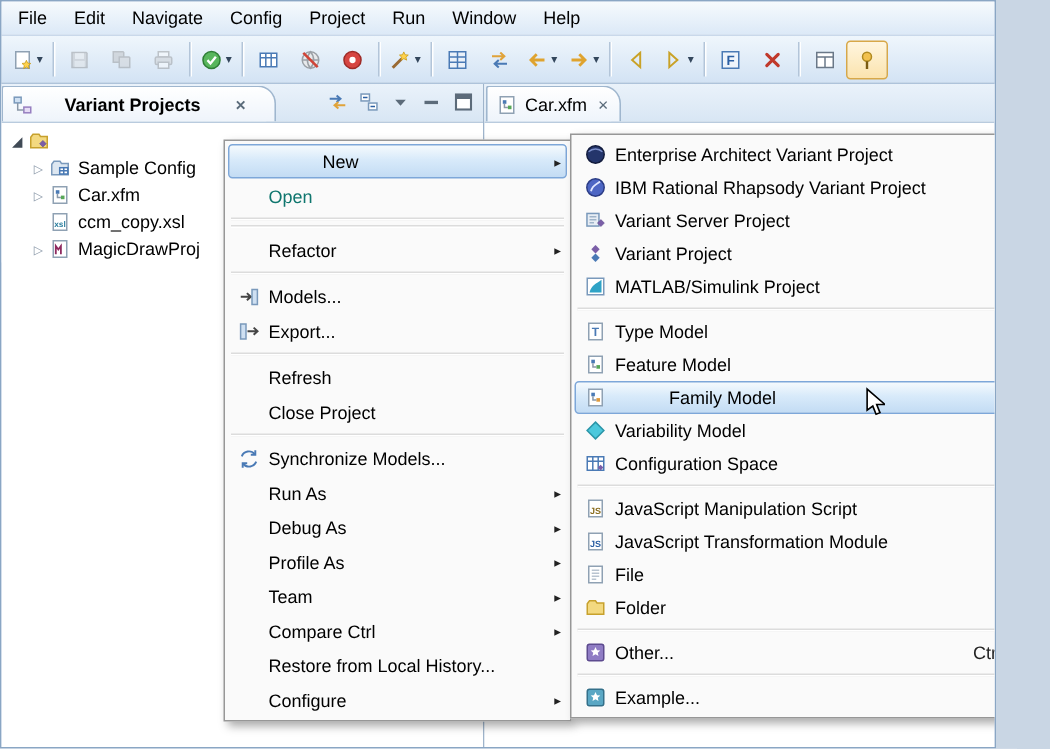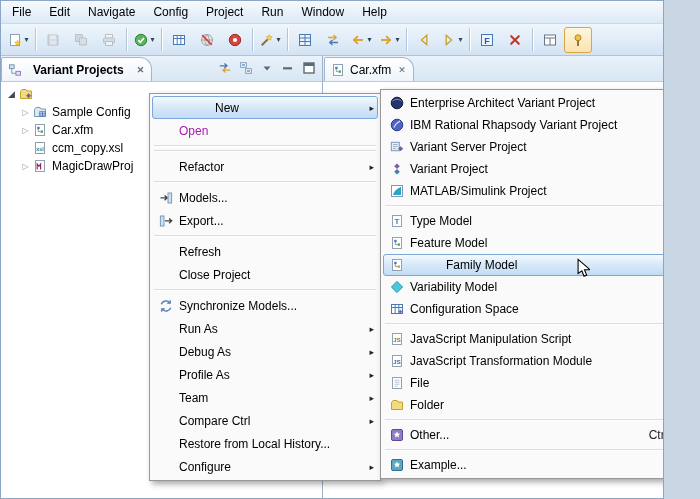--- a/index.html
+++ b/index.html
@@ -18,21 +18,21 @@
   .tbtn .dd{font-size:8px;color:#33475c;margin-left:1px;}
   .tbtn.disabled{opacity:.45;filter:grayscale(.8);}
   .tbtn.active{background:linear-gradient(#fff6df,#fbe3ae);border-color:#d8a848;}
   .tsep{width:1px;align-self:stretch;margin:4px 3px;background:#b3c5d9;box-shadow:1px 0 0 #ffffff;}
   .icn{display:inline-flex;width:16px;height:16px;align-items:center;justify-content:center;}
   
   .workbench{position:absolute;top:55px;left:0;right:0;bottom:0;background:#dfe8f2;}
   .explorer{position:absolute;left:0;top:0;width:321px;bottom:0;background:#fff;border-right:1px solid #9fb4cb;}
   .view-header{height:25px;background:linear-gradient(#eaf2fa,#d8e6f4);border-bottom:1px solid #b9cbde;
                position:relative;display:flex;align-items:flex-end;}
-  .view-tab{display:flex;align-items:center;gap:10px;height:23px;padding:0 7px 0 5px;margin-left:0;
+  .view-tab{display:flex;align-items:center;gap:20px;height:23px;padding:0 19px 0 5px;margin-left:0;
             background:linear-gradient(#ffffff,#eef4fb);border:1px solid #9fb6ce;border-bottom:none;
             border-radius:2px 12px 0 0;font-weight:bold;}
   .tabclose{font-size:9px;color:#5a6b7a;margin-left:3px;cursor:default;}
   .tabclose::before{content:"✕";}
   .view-tools{position:absolute;right:4px;top:3px;display:flex;gap:3px;align-items:center;}
   .vtool{width:18px;height:18px;display:flex;align-items:center;justify-content:center;border-radius:2px;}
   .tree{padding-top:3px;background:#fff;overflow:hidden;}
   .trow{display:flex;align-items:center;height:18px;white-space:nowrap;}
   .texp{width:13px;text-align:center;font-size:8px;color:#8a98a8;flex:0 0 13px;}
   .texp.expanded{color:#404a55;font-size:9px;}
@@ -51,21 +51,21 @@
   #new-submenu{left:379px;top:88px;width:330px;z-index:51;}
   .mitem{display:flex;align-items:center;height:23px;border:1px solid transparent;border-radius:3px;
          padding:0 3px;box-sizing:border-box;}
   #new-submenu .mitem{height:22px;}
   .micon{width:20px;flex:0 0 20px;display:flex;align-items:center;justify-content:center;}
   .mlabel{flex:1;padding-left:3px;}
   .mshortcut{padding-right:26px;color:#222;}
   .marrow{width:12px;text-align:right;font-size:9px;color:#222;}
   .msep{height:1px;background:#dcdcdc;border-bottom:1px solid #ffffff;margin:3px 2px;}
   .mitem.highlighted{background:linear-gradient(#f5fafd,#d8eafa 45%,#c3dcf4);border-color:#7da7d9;gap:36px;}
-  .mitem.disabled .mlabel{color:#a21caf;}
+  .mitem.disabled .mlabel{color:#0f766e;}
   
   .cursor{position:absolute;left:576px;top:257px;z-index:100;pointer-events:none;}
 </style>
 </head>
 <body>
 
 <div class="app">
 
   <div class="menubar" id="menubar">
       <div class="menu-item">File</div>

